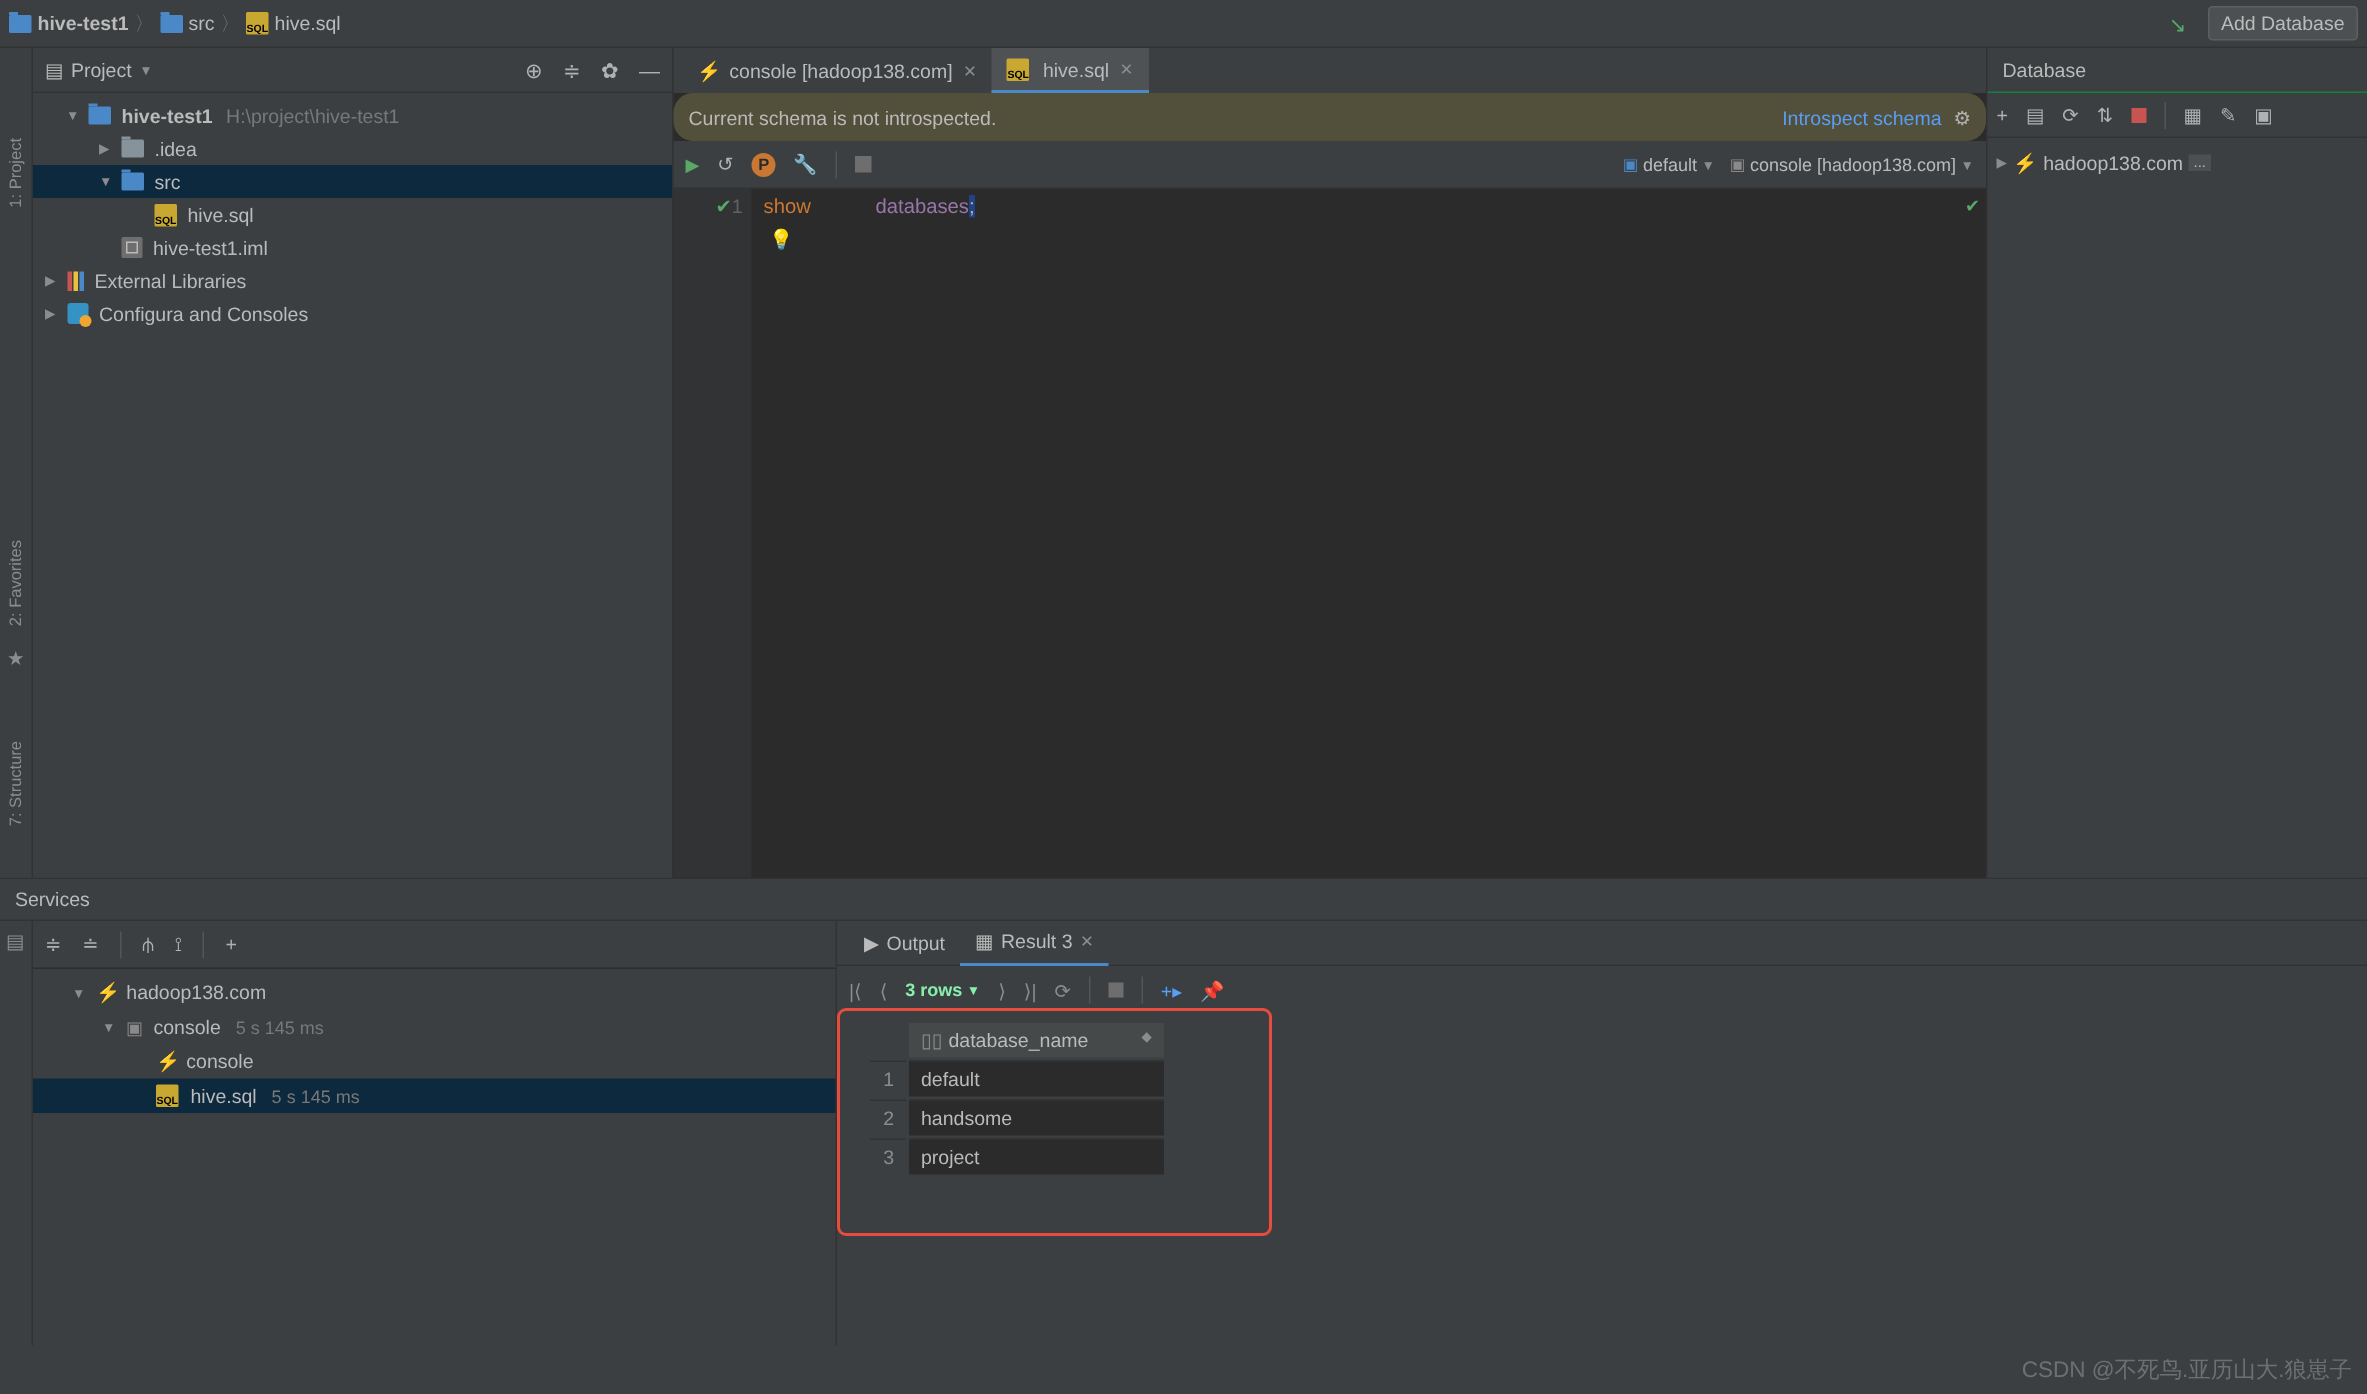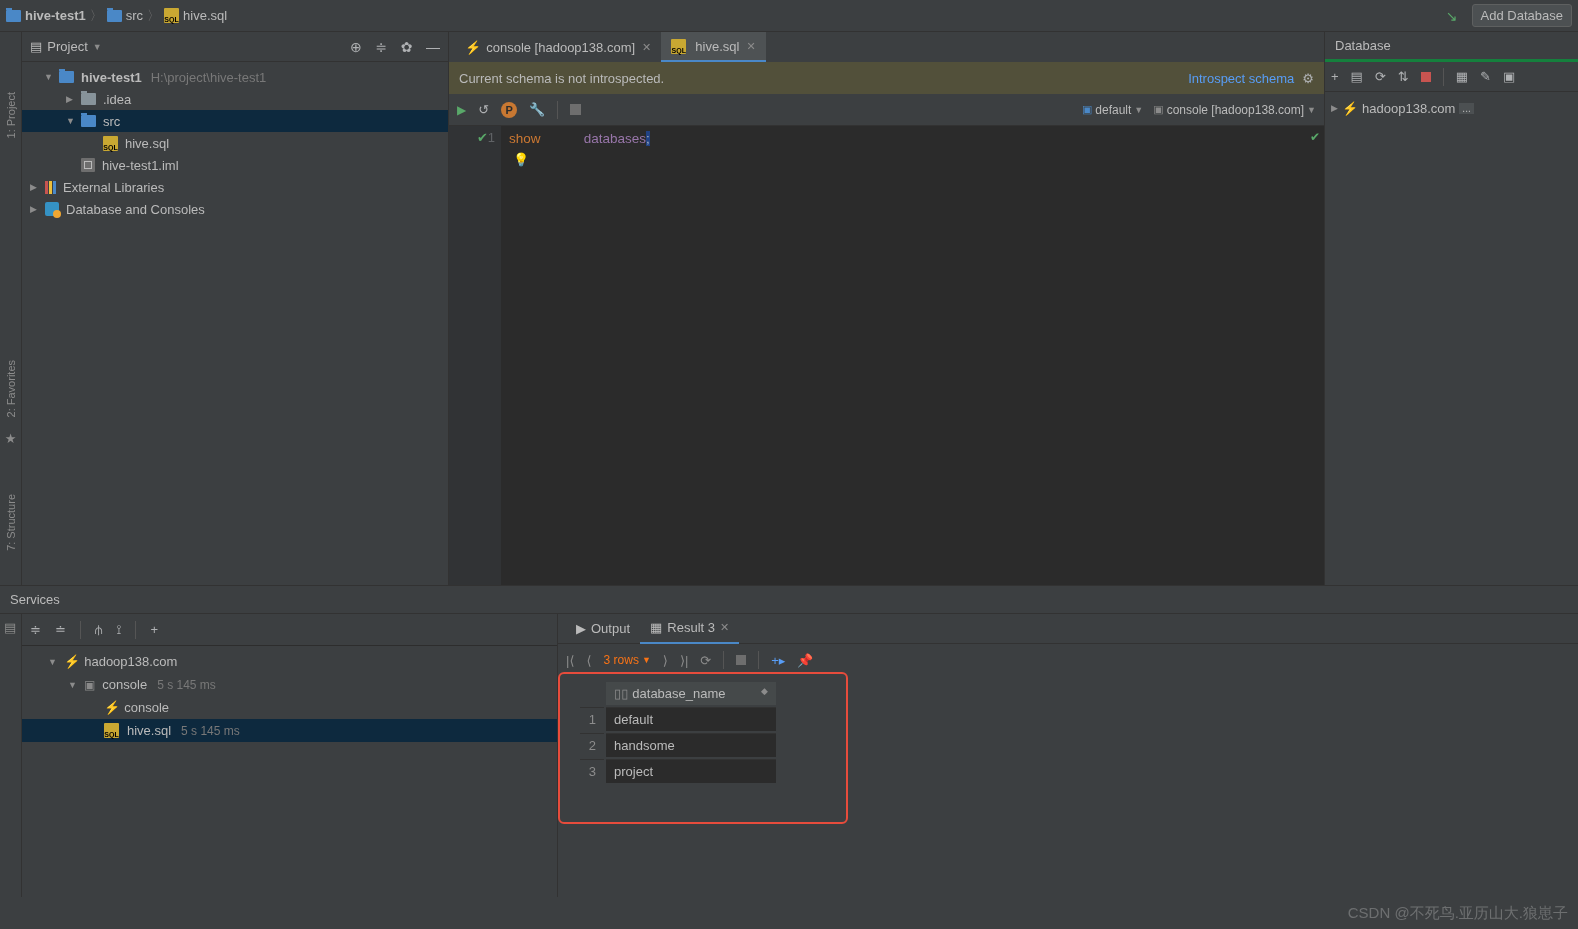--- a/index.html
+++ b/index.html
@@ -42,21 +42,21 @@
 .icon-scratch { width:14px;height:14px;background:#3592c4;border-radius:2px;margin-right:4px;position:relative;}
 .icon-scratch::after{content:'';position:absolute;bottom:-2px;right:-2px;width:8px;height:8px;background:#f0a732;border-radius:50%;}
 
 
 .editor-area { flex:1; display:flex; flex-direction:column; background:#2b2b2b; }
 .tabs { height:30px; background:#3c3f41; padding-left:6px; }
 .tab { height:30px; padding:0 10px; gap:5px; cursor:pointer; color:#bbb; }
 .tab.active { background:#4e5254; border-bottom:2px solid #4a88c7; }
 .tab .close { color:#8c8c8c; font-size:11px; margin-left:2px; }
 .icon-bolt { color:#ecbf3b; font-size:13px; }
-.banner { height:32px; background:#52503a; color:#bababa; padding:0 10px; justify-content:space-between; font-size:13px; }
+.banner { height:32px; background:#52503a; color:#bababa; padding:0 10px; justify-content:space-between; font-size:13px;border-radius:13px; }
 .banner a { color:#589df6; cursor:pointer; }
 .banner .gear { color:#afb1b3; margin-left:8px; }
 .toolbar { height:32px; background:#3c3f41; padding:0 8px; justify-content:space-between; border-bottom:1px solid #323232; }
 .toolbar-left span { margin-right:12px; cursor:pointer; }
 .play { color:#59a869; font-size:12px; }
 .hist { color:#afb1b3; }
 .p-icon { width:16px;height:16px;background:#c87832;border-radius:50%;color:#2b2b2b;font-weight:bold;font-size:11px;text-align:center;line-height:16px;display:inline-block;}
 .wrench { color:#afb1b3; }
 .stop { width:11px;height:11px;background:#6e6e6e;display:inline-block;}
 .toolbar-right { gap:10px; font-size:12px; color:#bbb; }
@@ -68,21 +68,21 @@
 .gutter-col .chk { color:#59a869; position:absolute; left:28px; top:4px; }
 .code-col { flex:1; padding:4px 8px; font-family:Consolas,monospace; font-size:13.5px; position:relative; }
 .kw { color:#cc7832; }
 .ident { color:#9876aa;margin-left:35px; }
 .semi { background:#214283; color:#a9b7c6; }
 .bulb { position:absolute; left:12px; top:26px; font-size:13px; color:#ecbf3b; }
 .valid-mark { position:absolute; right:4px; top:4px; color:#59a869; font-size:12px; }
 
 
 .db-panel { width:254px; background:#3c3f41; border-left:1px solid #323232; }
-.db-header { height:30px; padding:0 10px; border-bottom:3px solid #15803d; }
+.db-header { height:30px; padding:0 10px; border-bottom:1px solid #15803d; }
 .db-tools { height:30px; padding:0 6px; gap:12px; border-bottom:1px solid #323232; color:#afb1b3; }
 .db-tools .red-sq{width:10px;height:10px;background:#c75450;display:inline-block;}
 .db-tree { padding:4px 6px; }
 .db-row { height:24px; gap:4px; }
 .db-row .arrow { color:#8c8c8c; font-size:9px; }
 .db-row .bolt { color:#ecbf3b; }
 .db-row .badge { font-size:10px; background:#4c5052; padding:0 3px; color:#bbb; }
 
 
 .services { height:312px; border-top:1px solid #323232; display:flex; flex-direction:column; background:#3c3f41; }
@@ -98,21 +98,21 @@
 .srv-row.sel { background:#0d293e; }
 .srv-row .arrow{width:12px;color:#8c8c8c;font-size:9px;}
 .srv-row .time{color:#787878;margin-left:6px;font-size:12px;}
 .icon-console{color:#8a8a8a;font-size:12px;margin-right:3px;}
 
 .srv-right { flex:1; display:flex; flex-direction:column; }
 .result-tabs { height:30px; padding:0 8px; gap:0; border-bottom:1px solid #323232; }
 .result-tab { height:30px; padding:0 10px; gap:5px; cursor:pointer; }
 .result-tab.active { border-bottom:2px solid #4a88c7; }
 .result-tools { height:32px; padding:0 8px; gap:12px; color:#8c8c8c; font-size:13px; }
-.result-tools .rows{color:#f97316;font-size:12px;}
+.result-tools .rows{color:#86efac;font-size:12px;font-weight:bold;}
 .result-tools .sep{width:1px;height:18px;background:#555;}
 .result-tools .stop-sq{width:10px;height:10px;background:#6e6e6e;display:inline-block;}
 .result-tools .addrow{color:#589df6;}
 .result-grid { flex:1; padding:0 12px; position:relative; }
 .redbox { position:absolute; left:0; top:-4px; width:290px; height:152px; border:2.5px solid #e74c3c; border-radius:6px; }
 .grid-table { font-family:Consolas,monospace; font-size:13px; margin-left:8px; margin-top:4px; }
 .grid-table th { background:#45494a; padding:4px 8px; text-align:left; font-weight:normal; color:#bbb; }
 .grid-table th.rownum { width:24px; background:#3c3f41; }
 .grid-table th .sort { float:right; color:#8c8c8c; font-size:9px; }
 .grid-table td { padding:4px 8px; background:#2b2b2b; border-top:1px solid #323232; }
@@ -199,21 +199,21 @@
         <span class="icon-lib">
             <span style="background:#c75450"></span>
             <span style="background:#ecbf3b"></span>
             <span style="background:#4a88c7"></span>
           </span>
         <span>External Libraries</span>
       </div>
       <div class="tree-row flex">
         <span class="arrow">▶</span>
           <span class="icon-scratch"></span>
-        <span>Database and Consoles</span>
+        <span>Configura and Consoles</span>
       </div>
     </div>
   </div>
 
   <div class="editor-area">
     <div class="tabs flex">
       <div class="tab flex">
         <span class="icon-bolt">⚡</span>
         <span>console [hadoop138.com]</span>
         <span class="close">✕</span>

